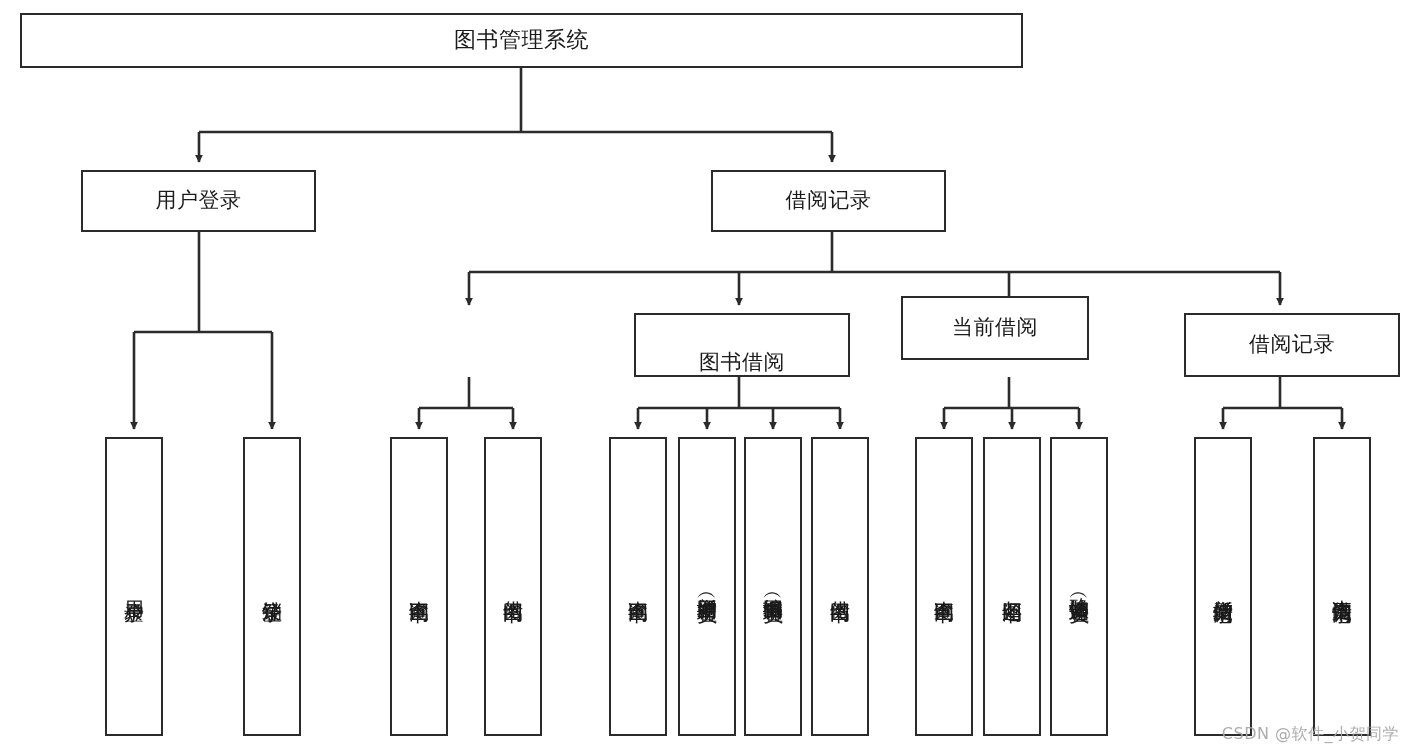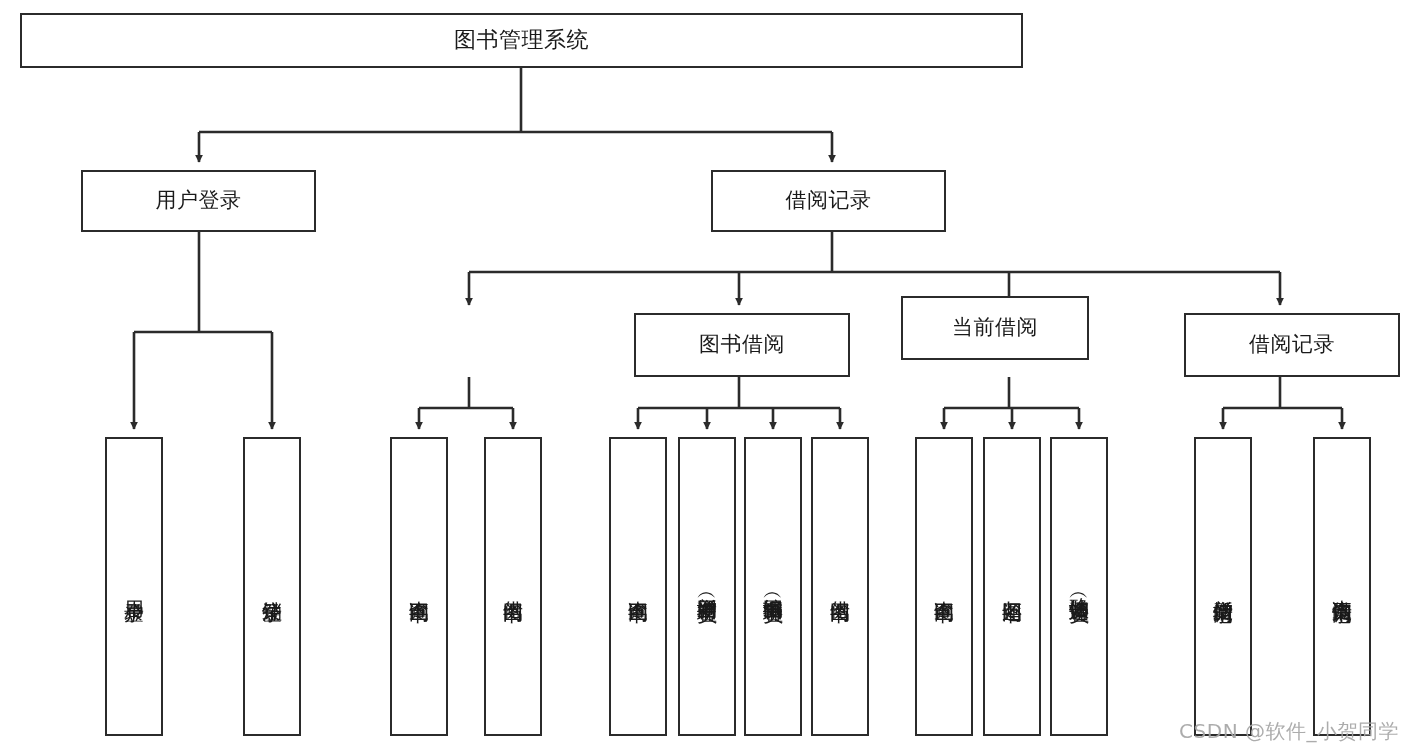--- a/index.html
+++ b/index.html
@@ -55,21 +55,21 @@
     display: block;
     text-align: center;
   }
   .node.root {
     font-size: 22px;
   }
   .watermark {
     position: absolute;
     right: 6px;
     bottom: 2px;
-    font-size: 20px;
+    font-size: 16px;
     color: #a6a6a6;
     letter-spacing: 0.5px;
     white-space: nowrap;
     opacity: 0.92;
   }
 </style>
 </head>
 <body>
 
 <div id="canvas">
@@ -128,21 +128,21 @@
     <span>图书管理系统</span>
   </div>
 
   <div class="node h" style="left:81px; top:170px; width:235px; height:62px;">
     <span>用户登录</span>
   </div>
   <div class="node h" style="left:711px; top:170px; width:235px; height:62px;">
     <span>借阅记录</span>
   </div>
 
-  <div class="node h" style="left:634px; top:313px; width:216px; height:64px;">
+  <div class="node h" style="left:634px; top:313px; width:216px; height:64px;align-items:flex-end;">
     <span>图书借阅</span>
   </div>
   <div class="node h" style="left:901px; top:296px; width:188px; height:64px;">
     <span>当前借阅</span>
   </div>
   <div class="node h" style="left:1172px; top:313px; width:216px; height:64px;margin-left:12px;">
     <span>借阅记录</span>
   </div>
 
   <div class="node v" style="left:105px; top:437px; width:58px; height:299px;">

